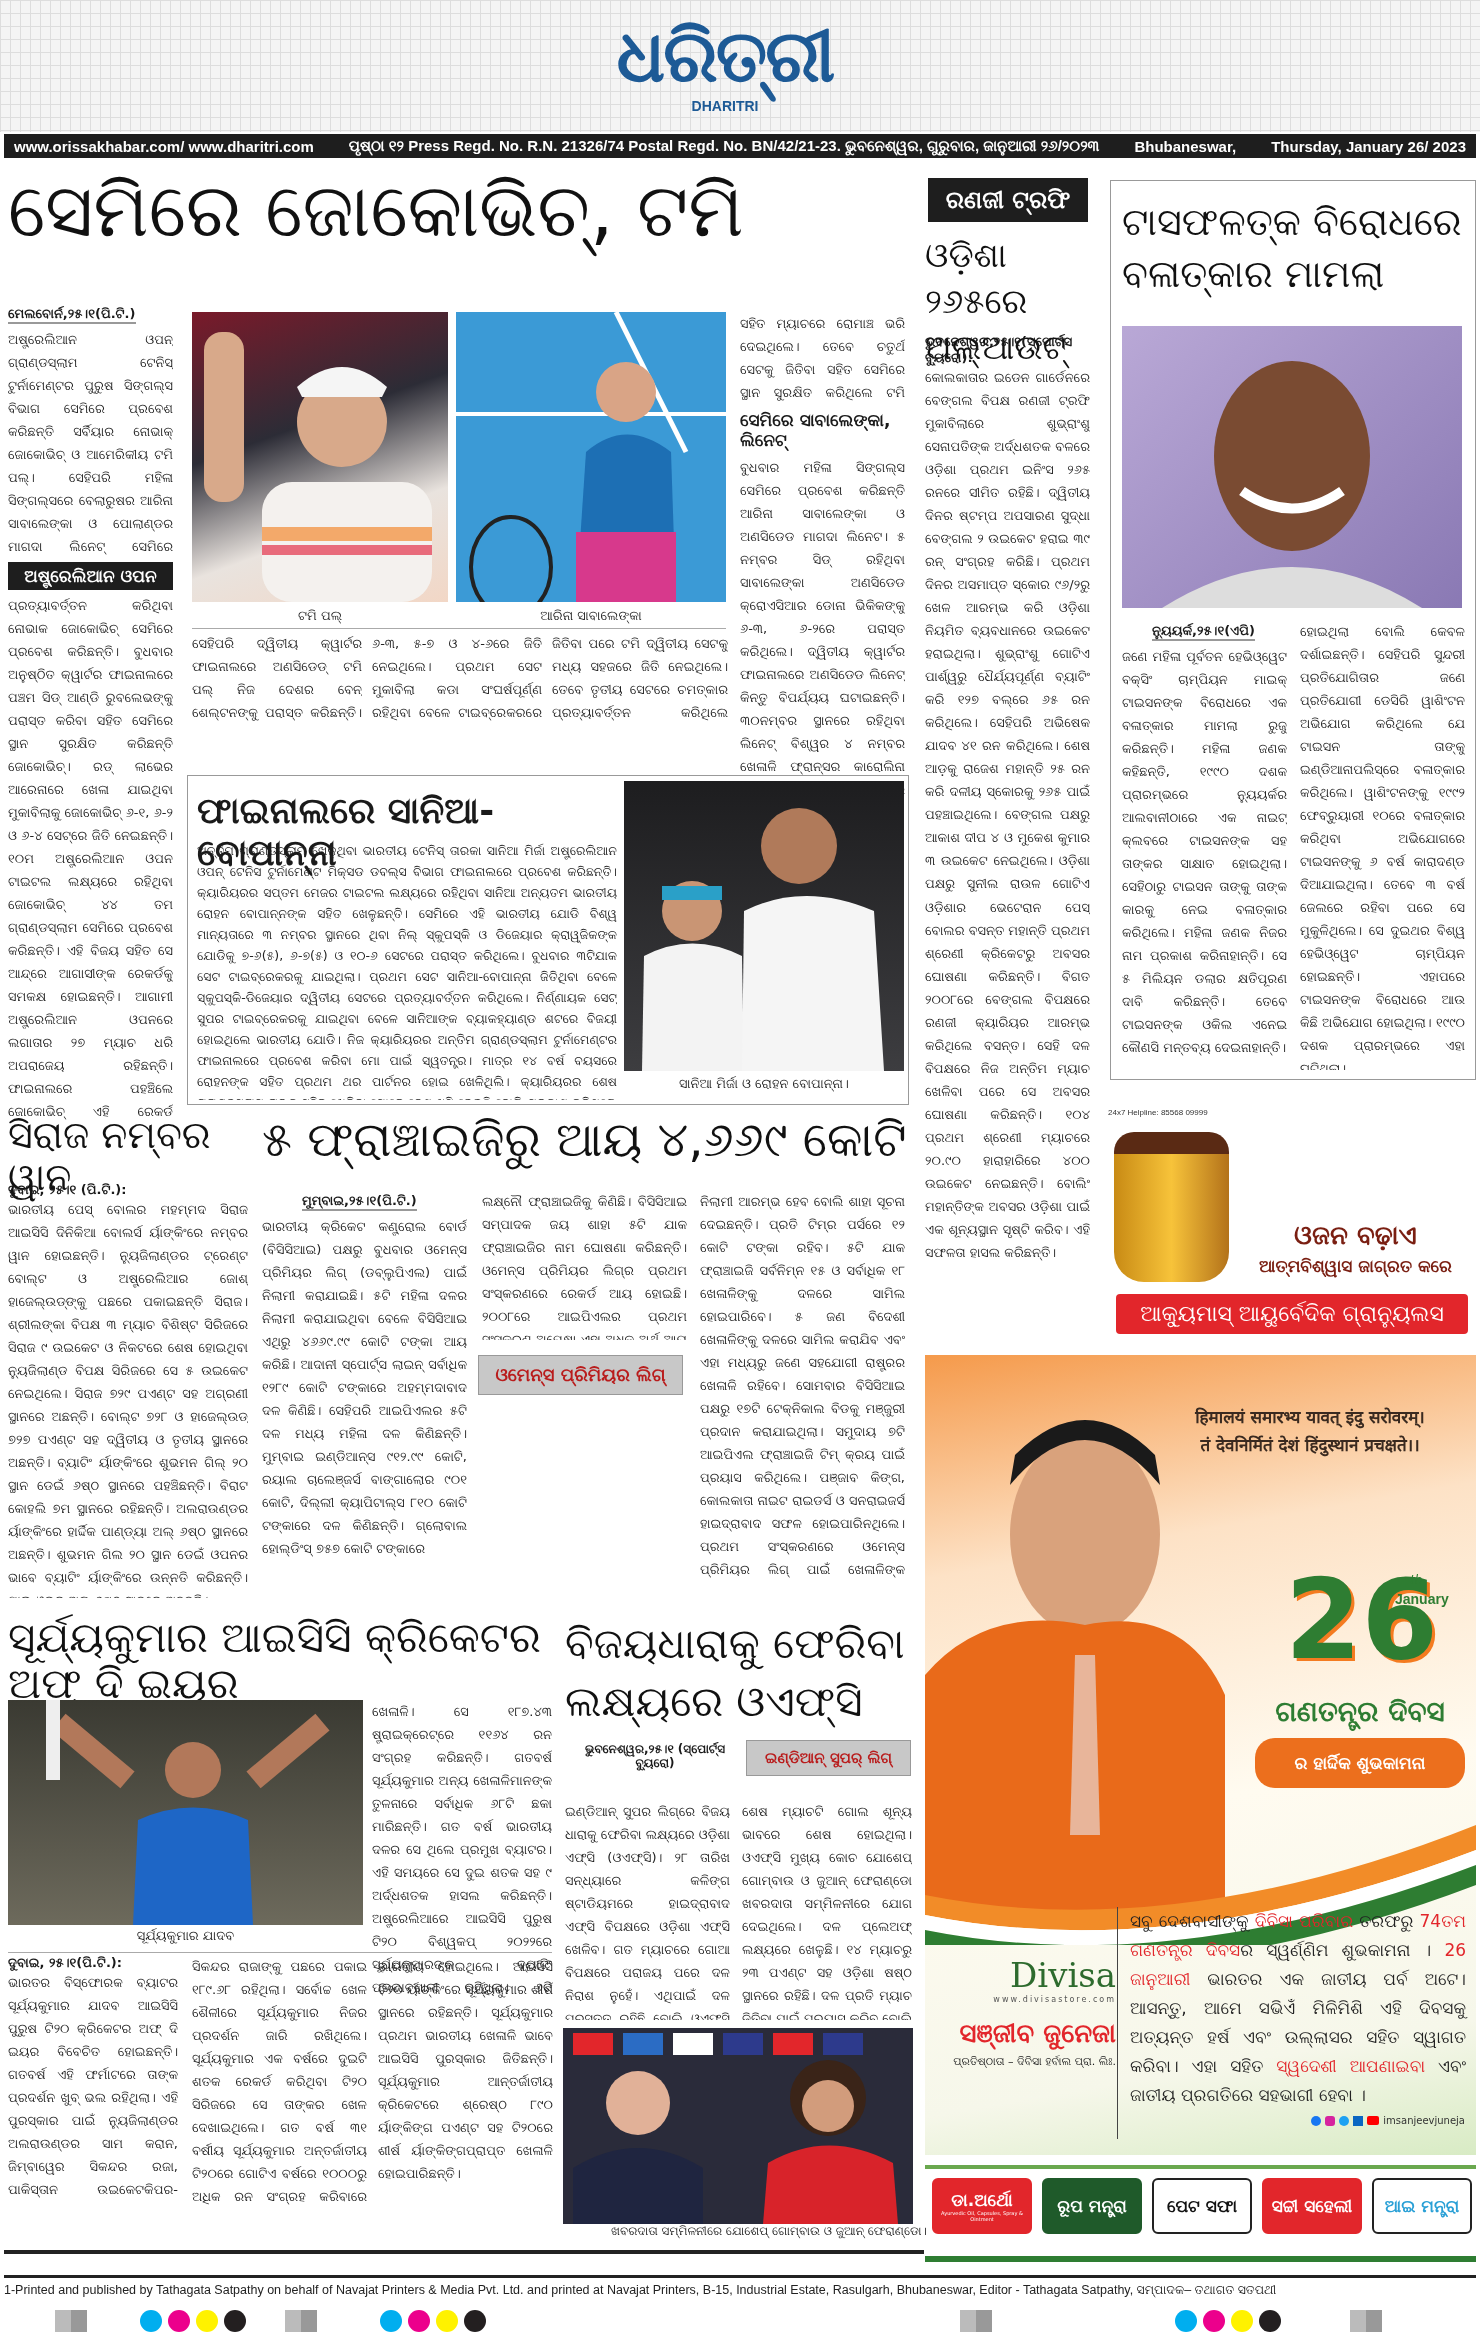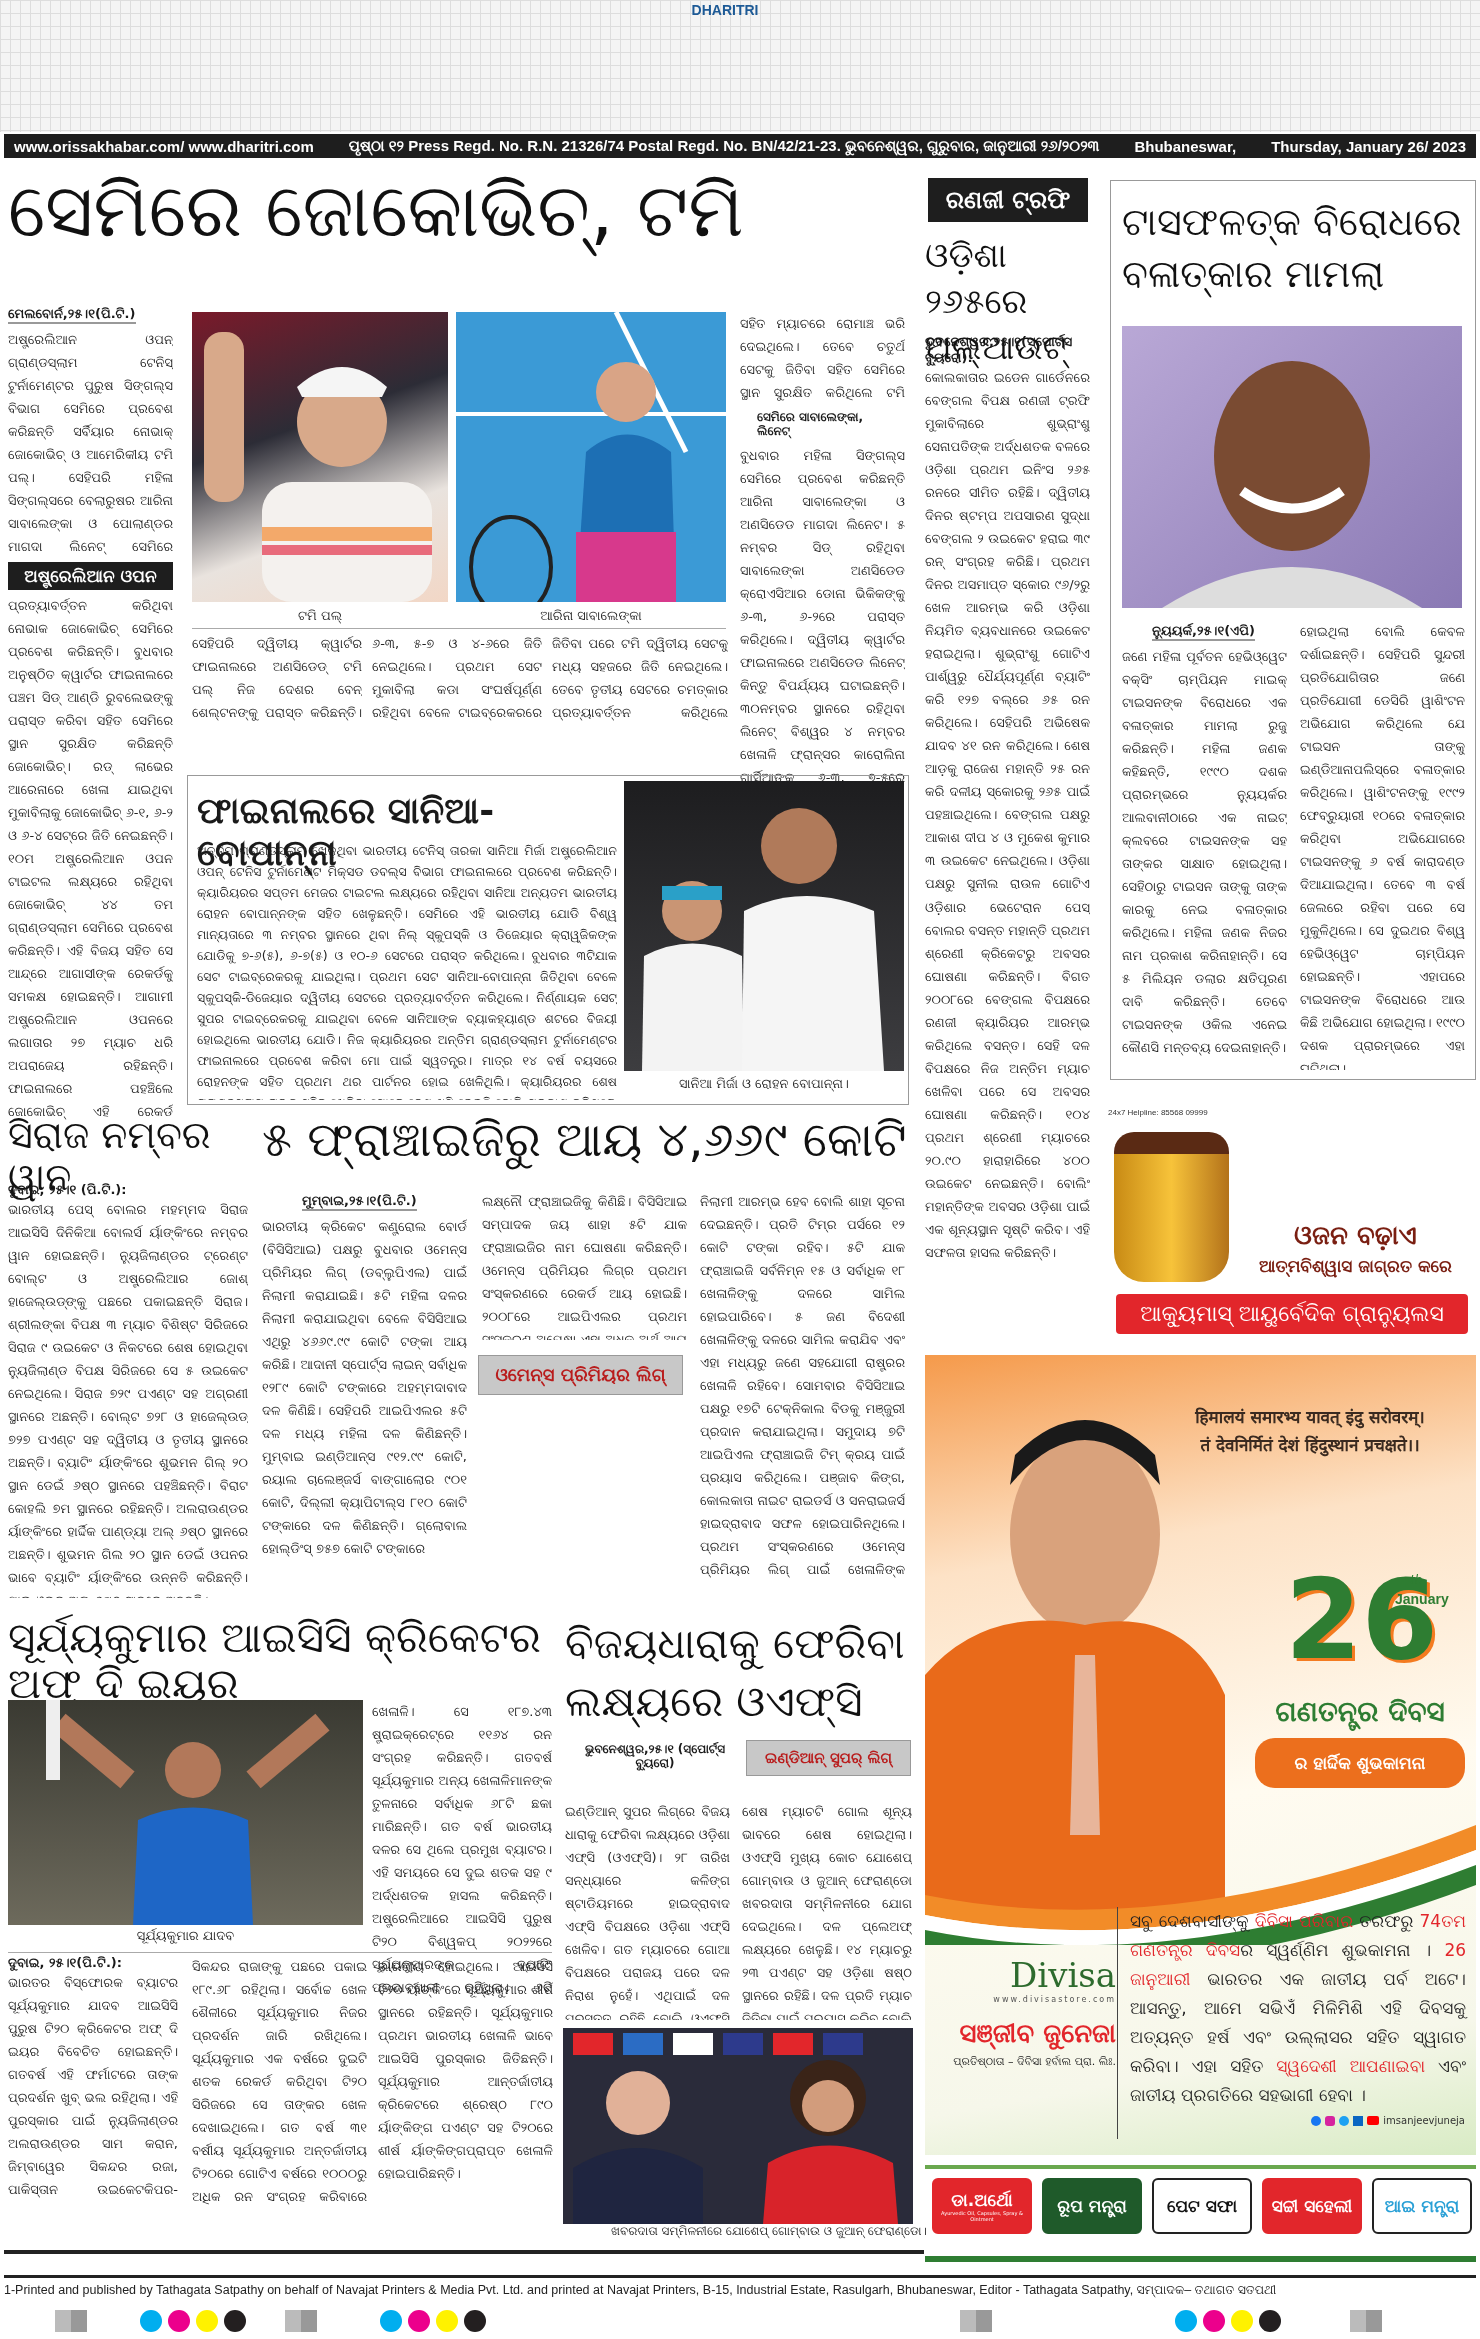--- a/index.html
+++ b/index.html
@@ -21,20 +21,21 @@
 .rule{background:#aaa;height:1px}
 .reg{display:flex;gap:6px}
 .reg span{display:inline-block;width:22px;height:22px;border-radius:50%}
 .gray-sq{width:32px;height:22px;background:linear-gradient(90deg,#bbb 50%,#999 50%)}
 </style>
 </head>
 <body>
 
 <div class="abs masthead"></div>
 <div class="abs logo">
+  <div class="od">ଧରିତ୍ରୀ</div>
   <div class="en">DHARITRI</div>
 </div>
 <div class="abs dateline">
   <span>www.orissakhabar.com/ www.dharitri.com</span>
   <span>ପୃଷ୍ଠା ୧୨  Press Regd. No. R.N. 21326/74 Postal Regd. No. BN/42/21-23.  ଭୁବନେଶ୍ୱର, ଗୁରୁବାର, ଜାନୁଆରୀ ୨୬/୨୦୨୩</span>
   <span>Bhubaneswar,</span>
   <span>Thursday, January 26/ 2023</span>
 </div>
 
 <div class="abs h-big" style="left:8px;top:170px;width:900px;font-size:74px;">ସେମିରେ ଜୋକୋଭିଚ୍, ଟମି</div>
@@ -65,21 +66,21 @@
     </svg>
 </div>
 <div class="abs caption" style="left:192px;top:608px;width:256px;">ଟମି ପଲ୍</div>
 <div class="abs caption" style="left:456px;top:608px;width:270px;">ଆରିନା ସାବାଲେଙ୍କା</div>
 <div class="abs rule" style="left:192px;top:628px;width:534px;"></div>
 <div class="abs col" style="left:192px;top:632px;width:170px;height:92px;overflow:hidden">ସେହିପରି ଦ୍ୱିତୀୟ କ୍ୱାର୍ଟର ଫାଇନାଲରେ ଅଣସିଡେଡ୍ ଟମି ପଲ୍ ନିଜ ଦେଶର ବେନ୍ ଶେଲ୍‌ଟନଙ୍କୁ ପରାସ୍ତ କରିଛନ୍ତି। ୪ ସେଟ ବିଶିଷ୍ଟ ମୁକାବିଲାକୁ ଟମି ୭-୬(୮-୬),</div>
 <div class="abs col" style="left:372px;top:632px;width:170px;height:92px;overflow:hidden">୬-୩, ୫-୭ ଓ ୪-୬ରେ ଜିତି ନେଇଥିଲେ। ପ୍ରଥମ ସେଟ ମୁକାବିଲା କଡା ସଂଘର୍ଷପୂର୍ଣ୍ଣ ରହିଥିବା ବେଳେ ଟାଇବ୍ରେକରରେ ଏହାର ଫଳାଫଳ ମିଳିଥିଲା। ପ୍ରଥମ ସେଟ</div>
 <div class="abs col" style="left:552px;top:632px;width:176px;height:92px;overflow:hidden">ଜିତିବା ପରେ ଟମି ଦ୍ୱିତୀୟ ସେଟକୁ ମଧ୍ୟ ସହଜରେ ଜିତି ନେଇଥିଲେ। ତେବେ ତୃତୀୟ ସେଟରେ ଚମତ୍କାର ପ୍ରତ୍ୟାବର୍ତ୍ତନ କରିଥିଲେ ଶେଲଟନ୍। ୫-୭ରେ ତୃତୀୟ ସେଟକୁ ଜିତିବା</div>
 <div class="abs" style="left:740px;top:312px;width:165px;">
   <div class="col" style="height:92px;overflow:hidden">ସହିତ ମ୍ୟାଚରେ ରୋମାଞ୍ଚ ଭରି ଦେଇଥିଲେ। ତେବେ ଚତୁର୍ଥ ସେଟକୁ ଜିତିବା ସହିତ ସେମିରେ ସ୍ଥାନ ସୁରକ୍ଷିତ କରିଥିଲେ ଟମି ପଲ୍।</div>
-  <div style="font-size:12px;font-weight:bold;margin:6px 17px">ସେମିରେ ସାବାଲେଙ୍କା, ଲିନେଟ୍</div>
+  <div style="font-size:17px;font-weight:bold;margin:6px 0">ସେମିରେ ସାବାଲେଙ୍କା, ଲିନେଟ୍</div>
   <div class="col" style="height:340px;overflow:hidden">ବୁଧବାର ମହିଳା ସିଙ୍ଗଲ୍ସ ସେମିରେ ପ୍ରବେଶ କରିଛନ୍ତି ଆରିନା ସାବାଲେଙ୍କା ଓ ଅଣସିଡେଡ ମାଗଦା ଲିନେଟ। ୫ ନମ୍ବର ସିଡ୍ ରହିଥିବା ସାବାଲେଙ୍କା ଅଣସିଡେଡ କ୍ରୋଏସିଆର ଡୋନା ଭିକିକଙ୍କୁ ୬-୩, ୬-୨ରେ ପରାସ୍ତ କରିଥିଲେ। ଦ୍ୱିତୀୟ କ୍ୱାର୍ଟର ଫାଇନାଲରେ ଅଣସିଡେଡ ଲିନେଟ୍ କିନ୍ତୁ ବିପର୍ଯ୍ୟୟ ଘଟାଇଛନ୍ତି। ୩୦ନମ୍ବର ସ୍ଥାନରେ ରହିଥିବା ଲିନେଟ୍ ବିଶ୍ୱର ୪ ନମ୍ବର ଖେଳାଳି ଫ୍ରାନ୍ସର କାରୋଲିନା ଗାର୍ସିଆଙ୍କୁ ୬-୩, ୭-୫ରେ ପରାସ୍ତ କରି ସେମିରେ ପ୍ରବେଶ କରିଛନ୍ତି। ଏହା ସହିତ ସେ ପ୍ରଥମ ଥର ପାଇଁ କୌଣସି ଗ୍ରାଣ୍ଡସ୍ଲାମ ସେମିଫାଇନାଲରେ ପହଞ୍ଚିଛନ୍ତି।</div>
 </div>
 
 <div class="abs box" style="left:187px;top:775px;width:722px;height:330px;"></div>
 <div class="abs" style="left:197px;top:790px;width:420px;font-size:36px;font-weight:bold">ଫାଇନାଲରେ ସାନିଆ-ବୋପାନ୍ନା</div>
 <div class="abs col" style="left:197px;top:840px;width:420px;height:260px;overflow:hidden;font-size:12.5px;line-height:21px">ଅନ୍ତିମ ଗ୍ରାଣ୍ଡସ୍ଲାମ ଖେଳୁଥିବା ଭାରତୀୟ ଟେନିସ୍ ତାରକା ସାନିଆ ମିର୍ଜା ଅଷ୍ଟ୍ରେଲିଆନ ଓପନ୍ ଟେନିସ ଟୁର୍ନାମେଣ୍ଟ ମିକ୍ସଡ ଡବଲ୍ସ ବିଭାଗ ଫାଇନାଲରେ ପ୍ରବେଶ କରିଛନ୍ତି। କ୍ୟାରିୟରର ସପ୍ତମ ମେଜର ଟାଇଟଲ ଲକ୍ଷ୍ୟରେ ରହିଥିବା ସାନିଆ ଅନ୍ୟତମ ଭାରତୀୟ ରୋହନ ବୋପାନ୍ନଙ୍କ ସହିତ ଖେଳୁଛନ୍ତି। ସେମିରେ ଏହି ଭାରତୀୟ ଯୋଡି ବିଶ୍ୱ ମାନ୍ୟତାରେ ୩ ନମ୍ବର ସ୍ଥାନରେ ଥିବା ନିଲ୍ ସ୍କୁପସ୍କି ଓ ଡିଜେୟାର କ୍ରାୱ୍‌ଜିକଙ୍କ ଯୋଡିକୁ ୭-୬(୫), ୬-୭(୫) ଓ ୧୦-୬ ସେଟରେ ପରାସ୍ତ କରିଥିଲେ। ବୁଧବାର ୩ଟିଯାକ ସେଟ ଟାଇବ୍ରେକରକୁ ଯାଇଥିଲା। ପ୍ରଥମ ସେଟ ସାନିଆ-ବୋପାନ୍ନା ଜିତିଥିବା ବେଳେ ସ୍କୁପସ୍କି-ଡିଜେୟାର ଦ୍ୱିତୀୟ ସେଟରେ ପ୍ରତ୍ୟାବର୍ତ୍ତନ କରିଥିଲେ। ନିର୍ଣ୍ଣାୟକ ସେଟ୍ ସୁପର ଟାଇବ୍ରେକରକୁ ଯାଇଥିବା ବେଳେ ସାନିଆଙ୍କ ବ୍ୟାକହ୍ୟାଣ୍ଡ ଶଟରେ ବିଜୟୀ ହୋଇଥିଲେ ଭାରତୀୟ ଯୋଡି। ନିଜ କ୍ୟାରିୟରର ଅନ୍ତିମ ଗ୍ରାଣ୍ଡସ୍ଲାମ ଟୁର୍ନାମେଣ୍ଟର ଫାଇନାଲରେ ପ୍ରବେଶ କରିବା ମୋ ପାଇଁ ସ୍ୱତନ୍ତ୍ର। ମାତ୍ର ୧୪ ବର୍ଷ ବୟସରେ ରୋହନଙ୍କ ସହିତ ପ୍ରଥମ ଥର ପାର୍ଟନର ହୋଇ ଖେଳିଥିଲି। କ୍ୟାରିୟରର ଶେଷ ଗ୍ରାଣ୍ଡସ୍ଲାମ ତାଙ୍କ ସହିତ ଖେଳିବା ମୋତେ ବେଶ୍ ଖୁସି ଦେଉଛି ବୋଲି ପ୍ରକାଶ କରିଥିଲେ ସାନିଆ।</div>
 <div class="abs photo" style="left:624px;top:781px;width:280px;height:290px;background:linear-gradient(180deg,#1d1d1f,#3d3d40)">
   <svg width="280" height="290" viewBox="0 0 280 290">
       <circle cx="68" cy="130" r="30" fill="#c99574"></circle>
       <rect x="38" y="105" width="60" height="14" fill="#2aa0c8"></rect>

